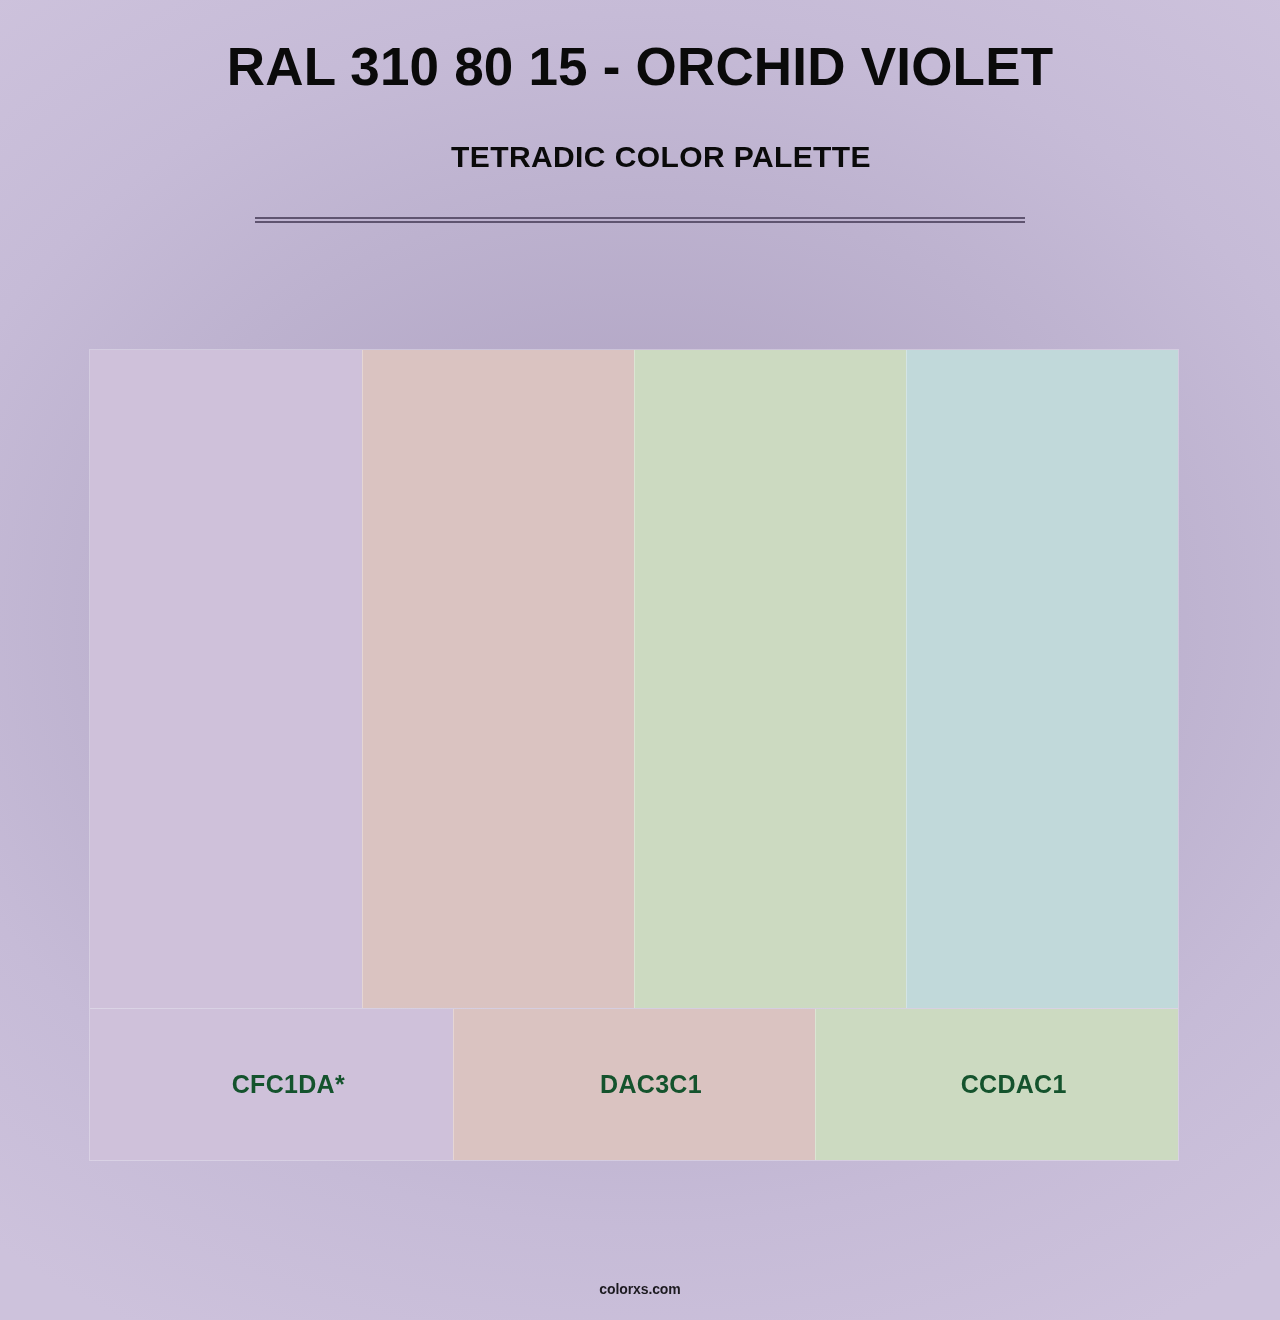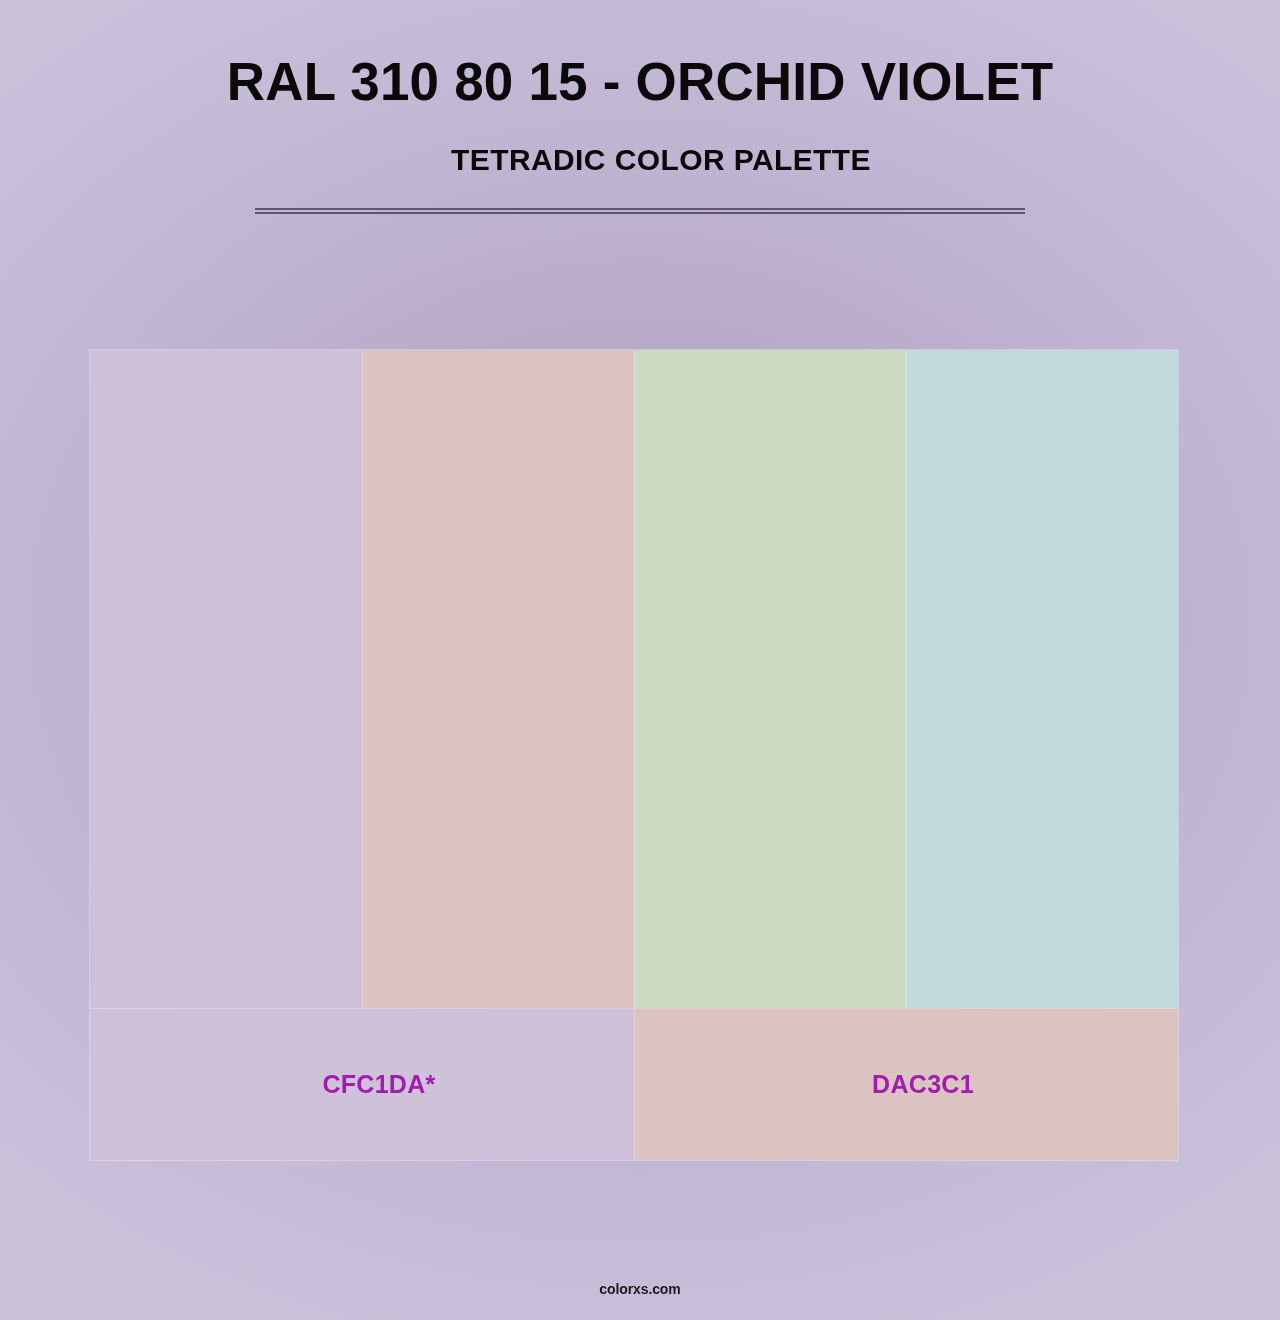--- a/index.html
+++ b/index.html
@@ -33,24 +33,25 @@
     position: absolute;
     inset: 0;
     display: flex;
     flex-direction: column;
     align-items: center;
   }
 
   
   .header {
     width: 100%;
-    padding-top: 55px;
+    padding-top: 40px;
     display: flex;
     flex-direction: column;
     align-items: center;
+    gap: 12px;
   }
 
   .title {
     font-size: 53px;
     font-weight: bold;
     letter-spacing: 0.2px;
     color: #0a0a0a;
     line-height: 1.0;
     text-align: center;
     white-space: nowrap;
@@ -111,21 +112,21 @@
     align-items: center;
     justify-content: center;
     position: relative;
   }
   .label-cell + .label-cell { box-shadow: inset 1px 0 0 rgba(255,255,255,0.30); }
 
   .label-cell .hex {
     font-size: 25px;
     font-weight: bold;
     letter-spacing: 0.3px;
-    color: #a21caf;
+    color: #14532d;
     white-space: nowrap;
     margin-left: 34px;
   }
 
   
   .footer {
     position: absolute;
     left: 0;
     right: 0;
     bottom: 22px;
@@ -162,20 +163,23 @@
       <div class="swatch-col" style="background: rgb(193, 217, 218);"></div>
     </div>
 
     <div class="label-row">
       <div class="label-cell" style="background: rgb(207, 193, 218);">
         <span class="hex">CFC1DA*</span>
       </div>
       <div class="label-cell" style="background: rgb(218, 195, 193);">
         <span class="hex">DAC3C1</span>
       </div>
+      <div class="label-cell" style="background: rgb(204, 218, 193);">
+        <span class="hex">CCDAC1</span>
+      </div>
     </div>
 
   </div>
 
   <div class="footer">
     <span class="site">colorxs.com</span>
   </div>
 
 </div>
 

